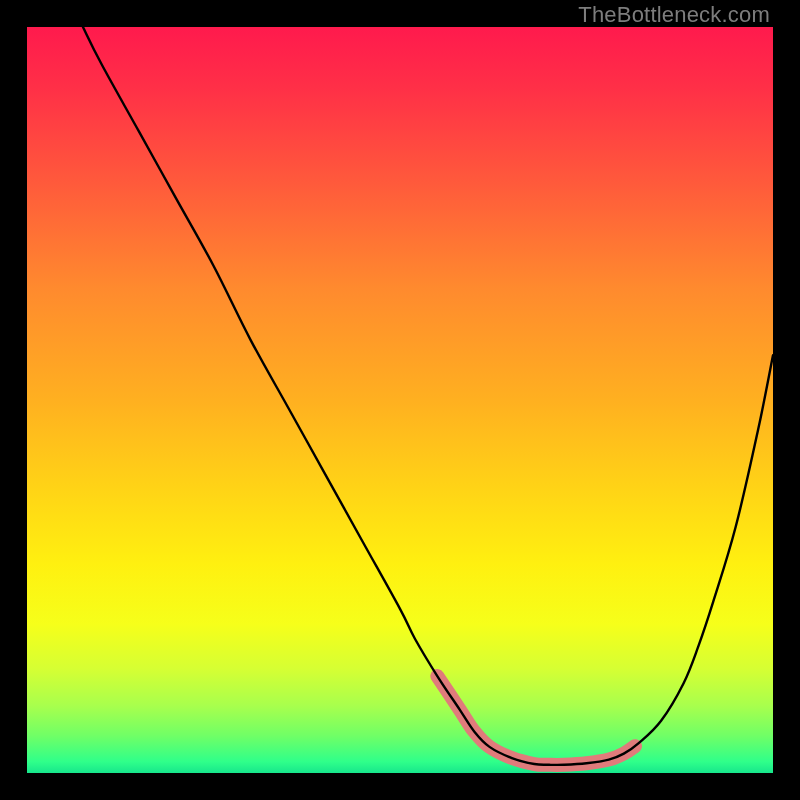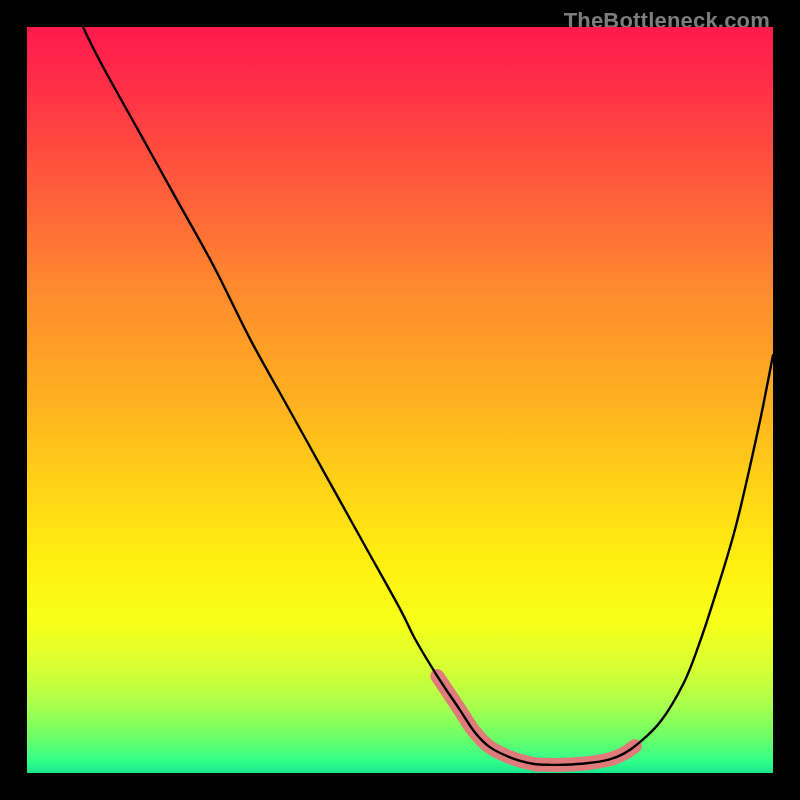--- a/index.html
+++ b/index.html
@@ -30,25 +30,25 @@
     left: 0; top: 0;
     width: 100%; height: 100%;
   }
   .curve {
     position: absolute;
     left: 0; top: 0;
     width: 100%; height: 100%;
   }
   .watermark {
     position: absolute;
-    top: 8px;
+    top: 2px;
     right: 30px;
     color: #7d7d7d;
     font-size: 22px;
-    font-weight: 700;
+    font-weight: 400;
     letter-spacing: 0.2px;
   }
 </style>
 </head>
 <body>
 
 <div class="stage">
   <div class="watermark">TheBottleneck.com</div>
 
   <div class="plot">

